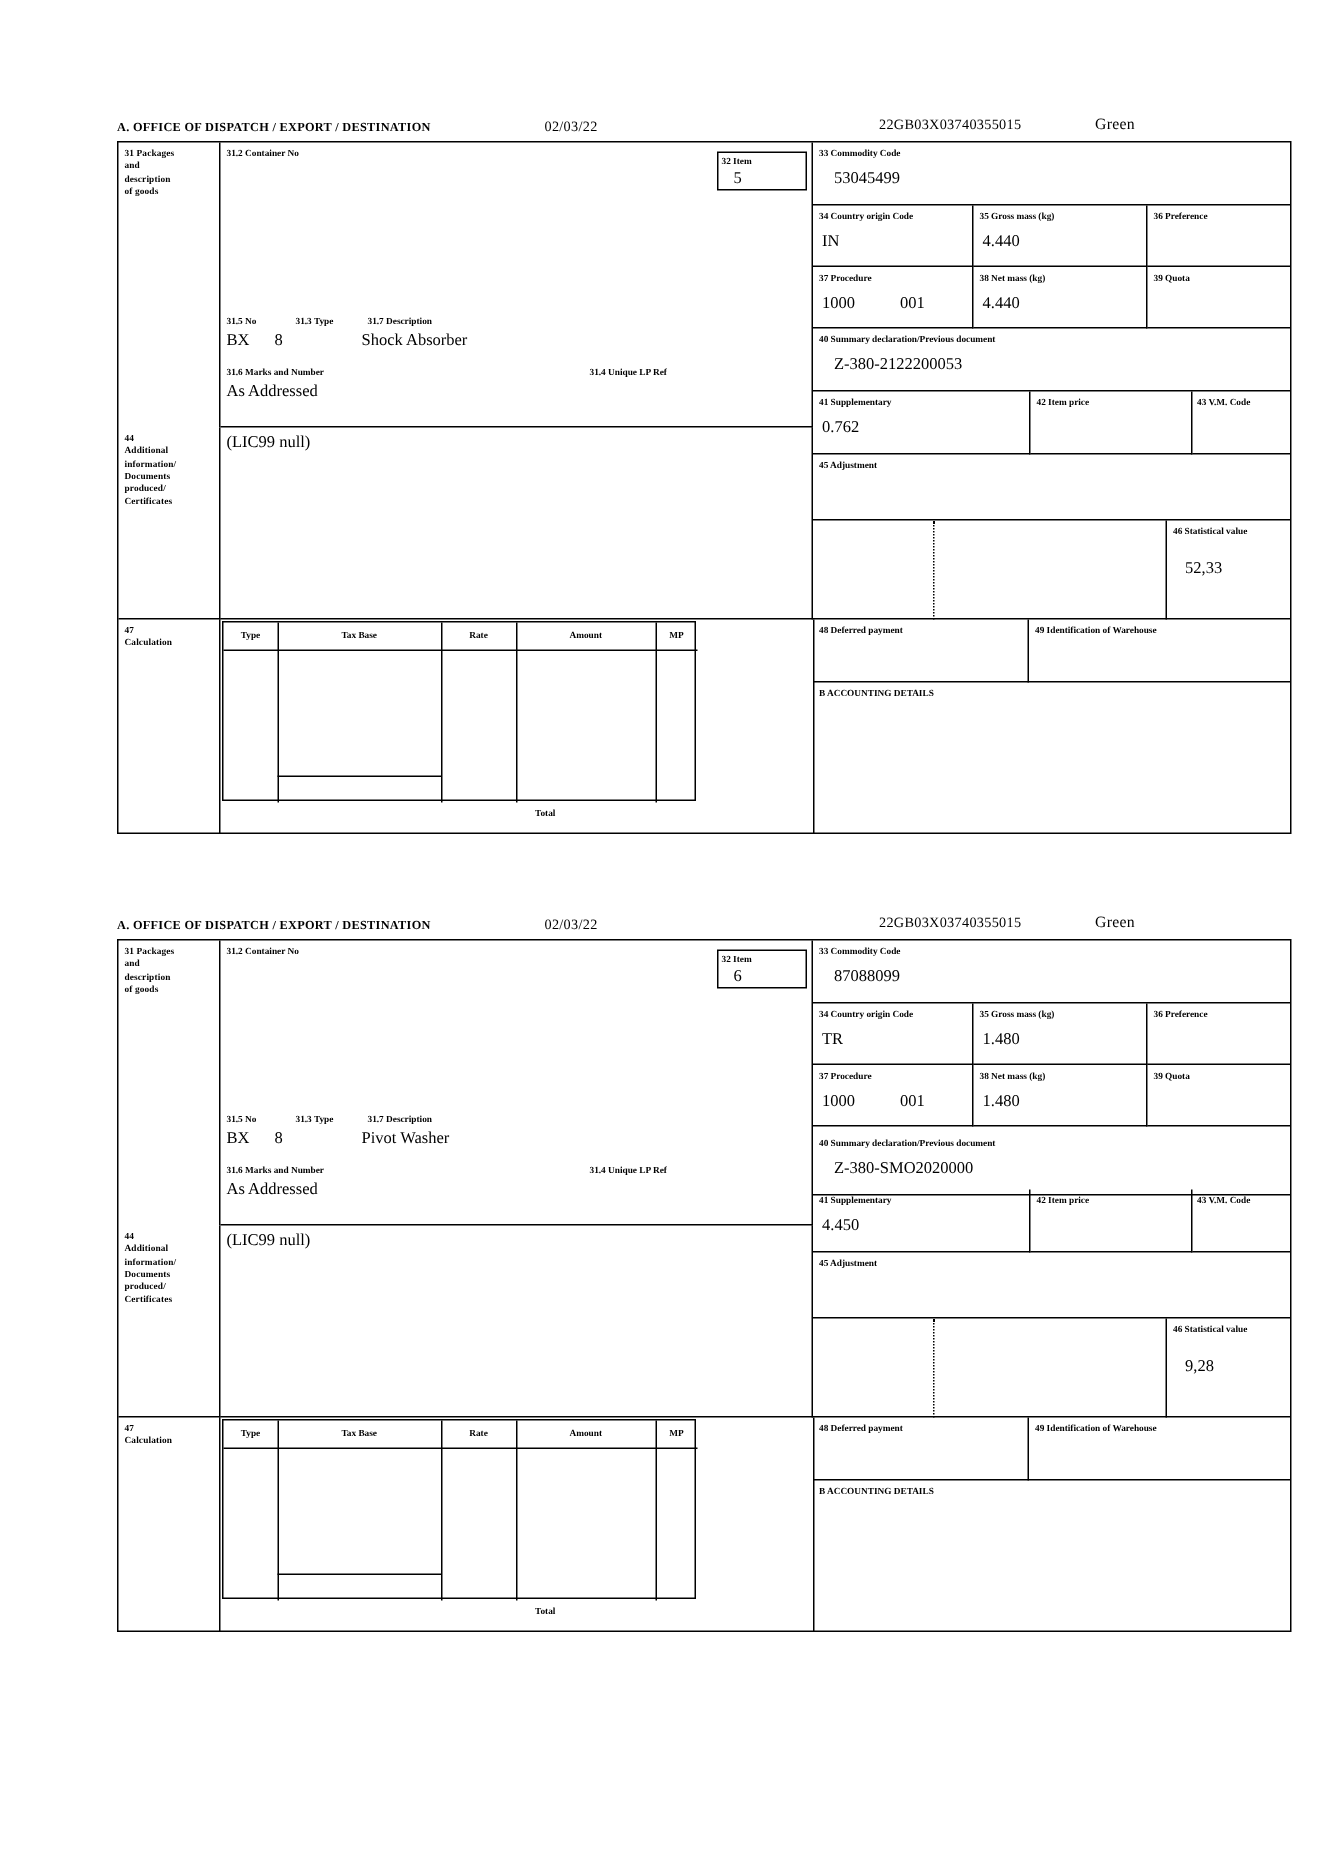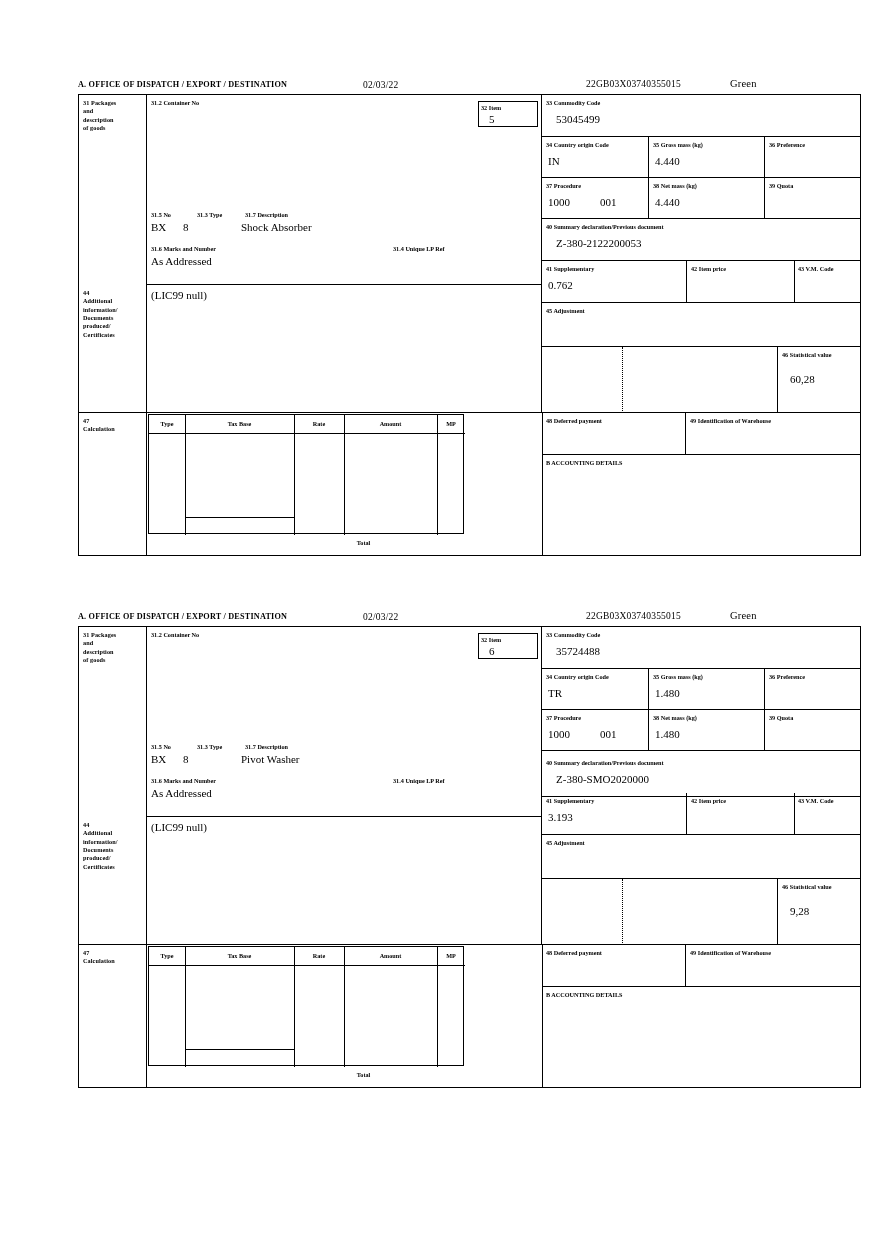--- a/index.html
+++ b/index.html
@@ -226,21 +226,21 @@
 
       <div class="cell bb" style="left:463px;top:208px;width:318px;height:44px;">
         <div class="lbl-n" style="position:absolute;left:4px;top:4px;">45 Adjustment</div>
         <div class="val" style="position:absolute;left:14px;top:18px;"></div>
       </div>
 
       <div class="cell bb" style="left:463px;top:252px;width:318px;height:66px;">
         <div class="dotted-v" style="left:80px;top:0;height:66px;"></div>
         <div class="grid-line-v" style="left:235px;top:0;height:66px;"></div>
         <div class="lbl-n" style="position:absolute;left:240px;top:4px;">46 Statistical value</div>
-        <div class="val" style="position:absolute;left:248px;top:26px;font-size:11px;">60,28</div>
+        <div class="val" style="position:absolute;left:248px;top:26px;font-size:11px;">52,33</div>
       </div>
 
       <div class="cell br" style="left:0;top:318px;width:68px;height:143px;">
         <div class="lbl" style="padding:4px 0 0 4px;">
           <div>47</div>
           <div>Calculation</div>
         </div>
       </div>
 
       <div class="cell" style="left:68px;top:318px;width:395px;height:143px;">
@@ -324,21 +324,21 @@
         <div class="val" style="position:absolute;left:246px;top:160px;"></div>
       </div>
 
       <div class="cell bx" style="left:399px;top:6px;width:60px;height:26px;">
         <div class="lbl-n" style="position:absolute;left:2px;top:2px;">32 Item</div>
         <div class="val" style="position:absolute;left:10px;top:11px;font-size:11px;">6</div>
       </div>
 
       <div class="cell bb" style="left:463px;top:0;width:318px;height:42px;">
         <div class="lbl-n" style="position:absolute;left:4px;top:4px;">33 Commodity Code</div>
-        <div class="val" style="position:absolute;left:14px;top:18px;font-size:11px;">35724488</div>
+        <div class="val" style="position:absolute;left:14px;top:18px;font-size:11px;">87088099</div>
       </div>
 
       <div class="cell bb br" style="left:463px;top:42px;width:107px;height:41px;">
         <div class="lbl-n" style="position:absolute;left:4px;top:4px;">34 Country origin Code</div>
         <div class="val" style="position:absolute;left:6px;top:18px;font-size:11px;">TR</div>
       </div>
       <div class="cell bb br" style="left:570px;top:42px;width:116px;height:41px;">
         <div class="lbl-n" style="position:absolute;left:4px;top:4px;">35 Gross mass (kg)</div>
         <div class="val" style="position:absolute;left:6px;top:18px;font-size:11px;">1.480</div>
       </div>
@@ -361,21 +361,21 @@
         <div class="val" style="position:absolute;left:6px;top:18px;"></div>
       </div>
 
       <div class="cell bb" style="left:463px;top:128px;width:318px;height:42px;">
         <div class="lbl-n" style="position:absolute;left:4px;top:4px;">40 Summary declaration/Previous document</div>
         <div class="val" style="position:absolute;left:14px;top:18px;font-size:11px;">Z-380-SMO2020000</div>
       </div>
 
       <div class="cell bb br" style="left:463px;top:166px;width:145px;height:42px;">
         <div class="lbl-n" style="position:absolute;left:4px;top:4px;">41 Supplementary</div>
-        <div class="val" style="position:absolute;left:6px;top:18px;font-size:11px;">3.193</div>
+        <div class="val" style="position:absolute;left:6px;top:18px;font-size:11px;">4.450</div>
       </div>
       <div class="cell bb br" style="left:608px;top:166px;width:108px;height:42px;">
         <div class="lbl-n" style="position:absolute;left:4px;top:4px;">42 Item price</div>
         <div class="val" style="position:absolute;left:6px;top:18px;"></div>
       </div>
       <div class="cell bb" style="left:716px;top:166px;width:65px;height:42px;">
         <div class="lbl-n" style="position:absolute;left:3px;top:4px;">43 V.M. Code</div>
         <div class="val" style="position:absolute;left:6px;top:18px;"></div>
       </div>
 

